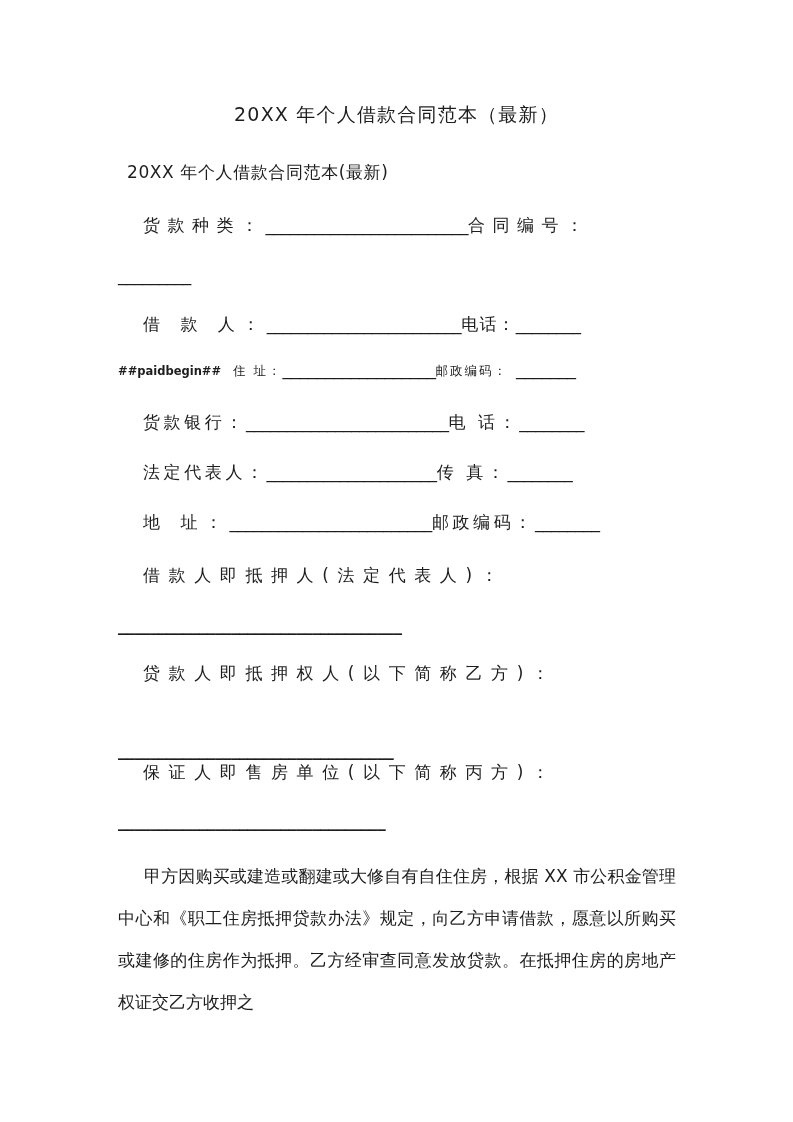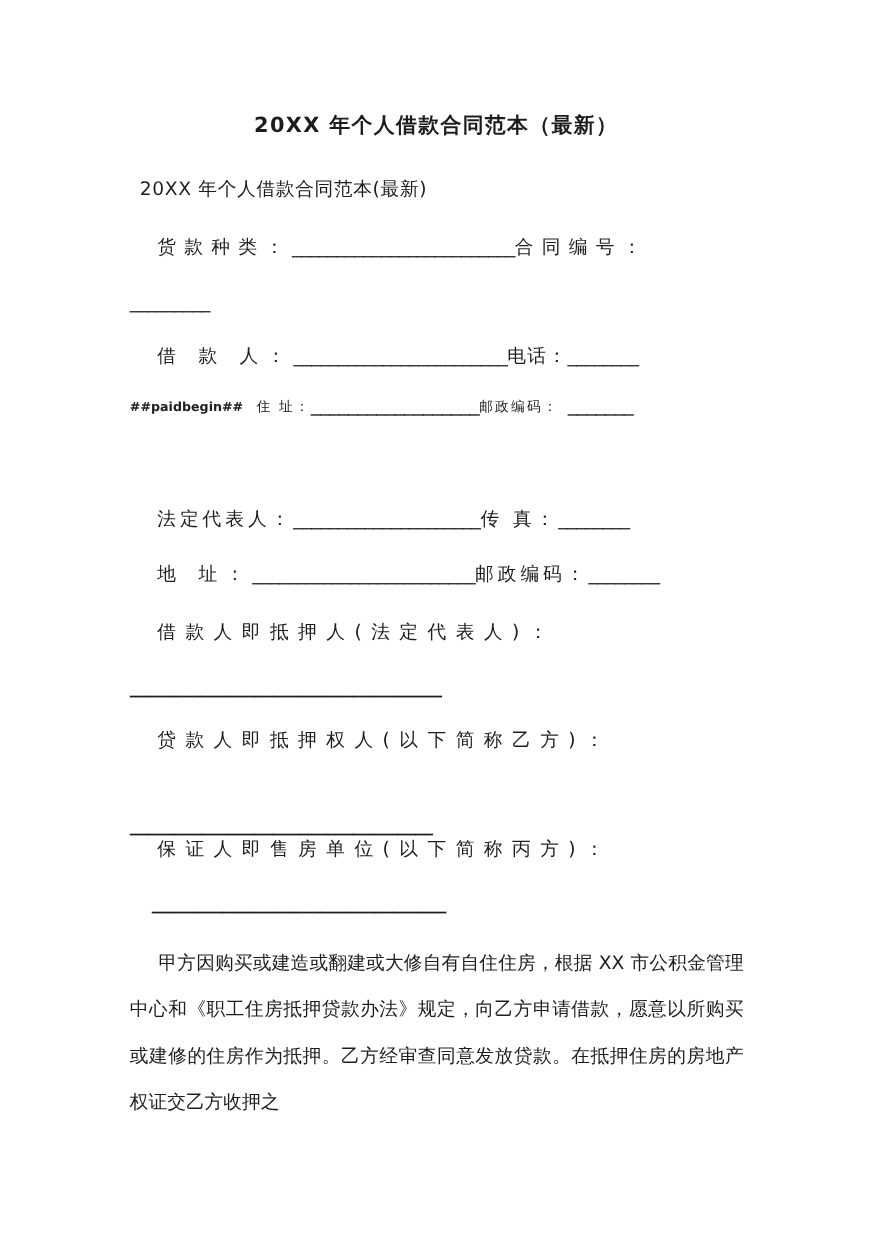--- a/index.html
+++ b/index.html
@@ -33,21 +33,20 @@
     position: absolute;
     left: 0;
     top: 99px;
     width: 793px;
     text-align: center;
     font-size: 19px;
     line-height: 30px;
     letter-spacing: 1.2px;
     color: #1d1d1d;
     white-space: nowrap;
-    font-weight: bold;
   }
 
   
   .doc-subtitle {
     position: absolute;
     left: 127px;
     top: 158px;
     font-size: 17px;
     line-height: 28px;
     letter-spacing: 0.6px;
@@ -166,20 +165,23 @@
   </div>
 
   <div class="field-line" style="top:311px;">
     <span class="indent sp-wide">借 款 人：</span><span class="underscore">________________________</span><span class="sp-sm">电话：</span><span class="underscore">________</span>
   </div>
 
   <div class="marker-row">
     <span class="marker-tag">##paidbegin##</span><span class="marker-text" style="padding-left:12px;text-align:right;">住 址：</span><span class="marker-rule">__________________</span><span class="marker-text">邮政编码：</span><span class="marker-rule" style="padding-left:8px;">_______</span>
   </div>
 
+  <div class="field-line" style="top:409px;">
+    <span class="indent sp-mid">货款银行：</span><span class="underscore">_________________________</span><span class="sp-mid">电 话：</span><span class="underscore">________</span>
+  </div>
 
   <div class="field-line" style="top:459px;">
     <span class="indent sp-mid">法定代表人：</span><span class="underscore">_____________________</span><span class="sp-mid">传 真：</span><span class="underscore">________</span>
   </div>
 
   <div class="field-line" style="top:509px;">
     <span class="indent sp-wide">地 址：</span><span class="underscore">_________________________</span><span class="sp-mid">邮政编码：</span><span class="underscore">________</span>
   </div>
 
   <div class="party" style="top:562px;">
@@ -188,17 +190,17 @@
   <div class="party-rule" style="top:612px;">___________________________________</div>
 
   <div class="party" style="top:660px;">
     <span class="party-head">贷款人即抵押权人(以下简称乙方)：</span>
   </div>
   <div class="party-rule" style="top:737px;">__________________________________</div>
 
   <div class="party" style="top:759px;">
     <span class="party-head">保证人即售房单位(以下简称丙方)：</span>
   </div>
-  <div class="party-rule" style="top:808px;margin-left:20px;">_________________________________</div>
+  <div class="party-rule" style="top:808px;">_________________________________</div>
 
   <div class="para">甲方因购买或建造或翻建或大修自有自住住房，根据 XX 市公积金管理中心和《职工住房抵押贷款办法》规定，向乙方申请借款，愿意以所购买或建修的住房作为抵押。乙方经审查同意发放贷款。在抵押住房的房地产权证交乙方收押之</div>
 
 </div>
 
 </body></html>

